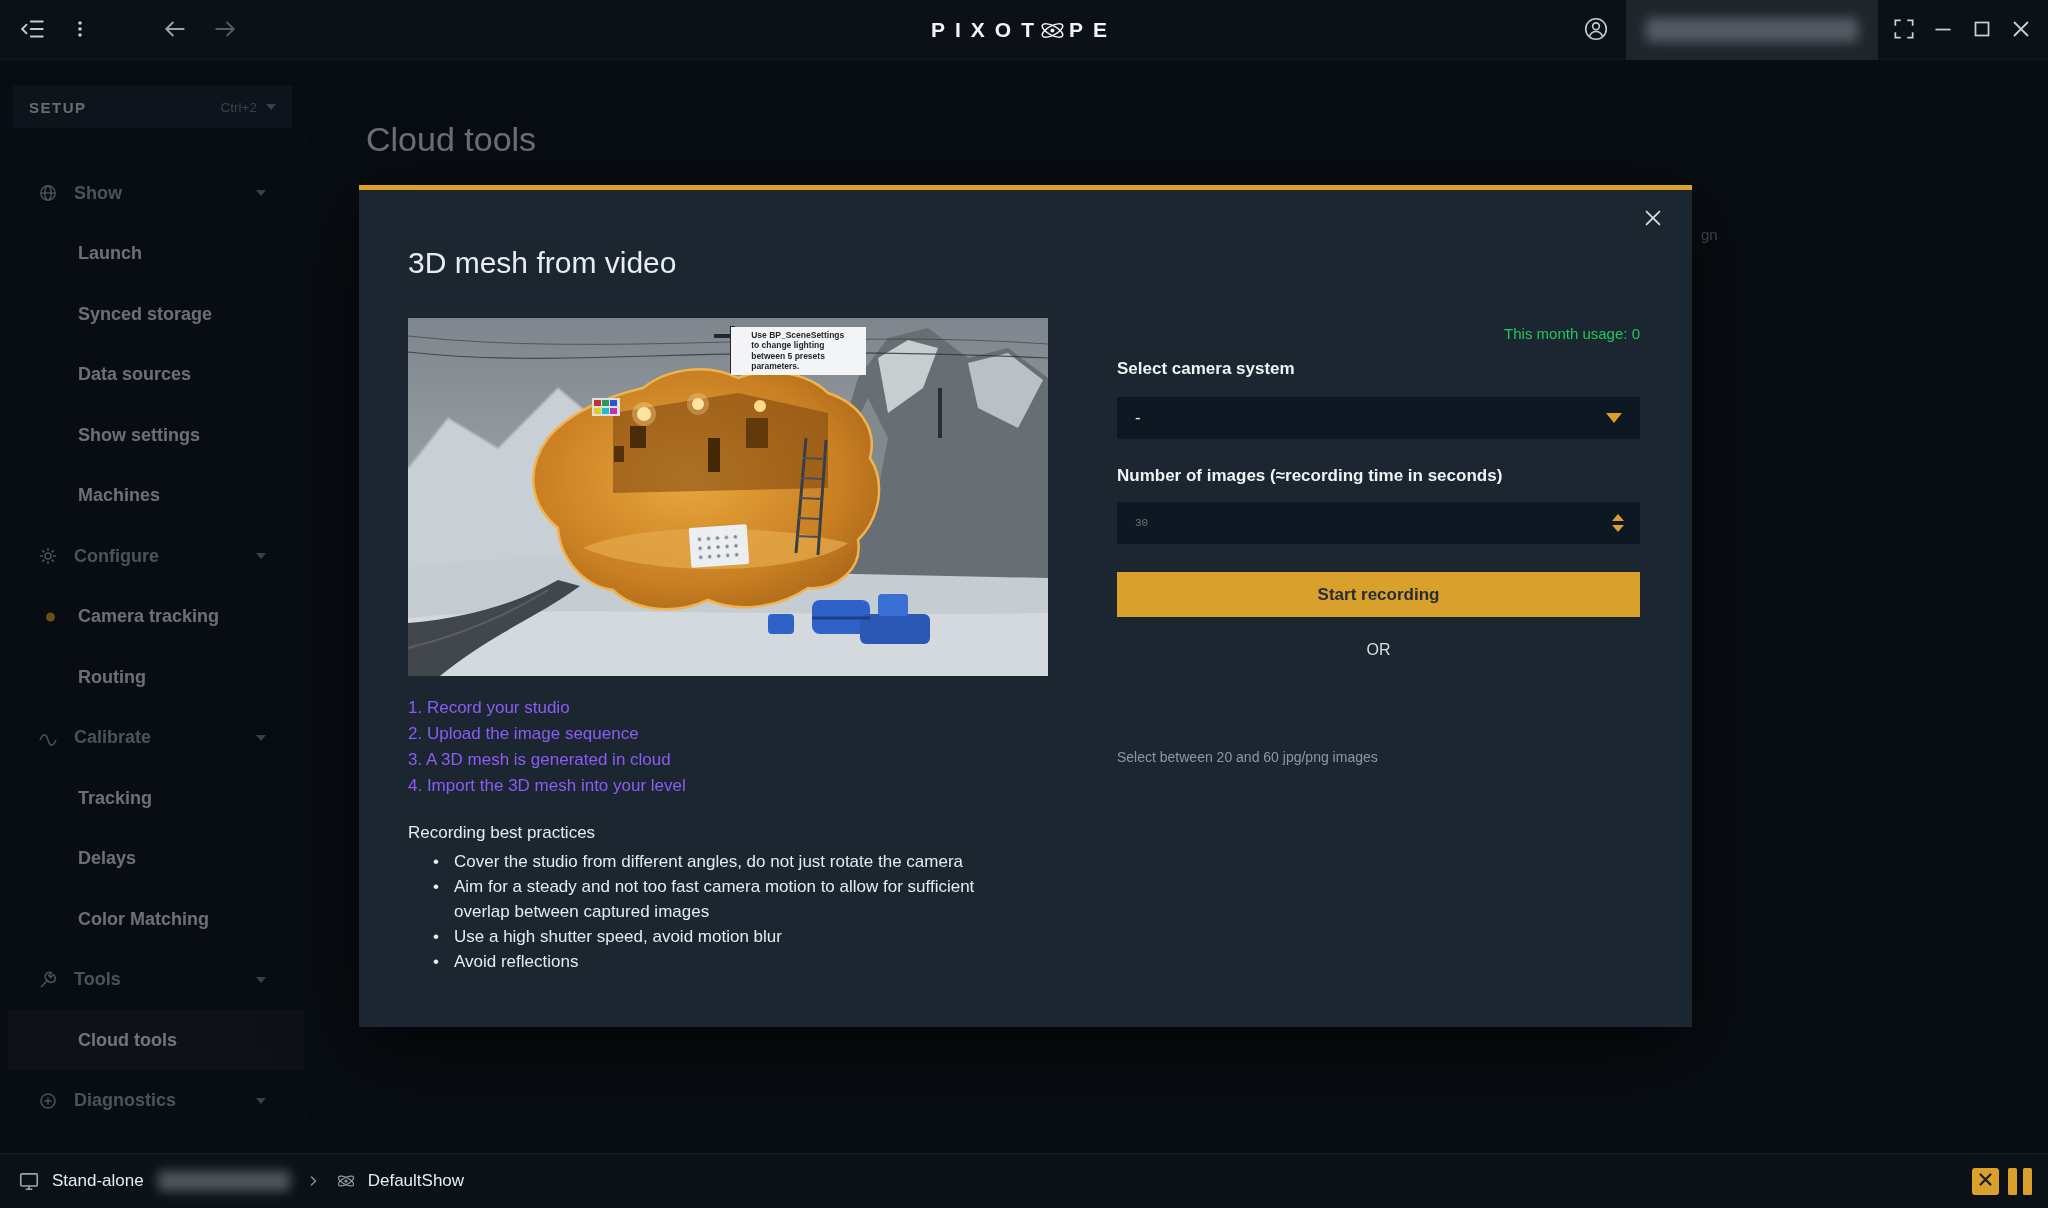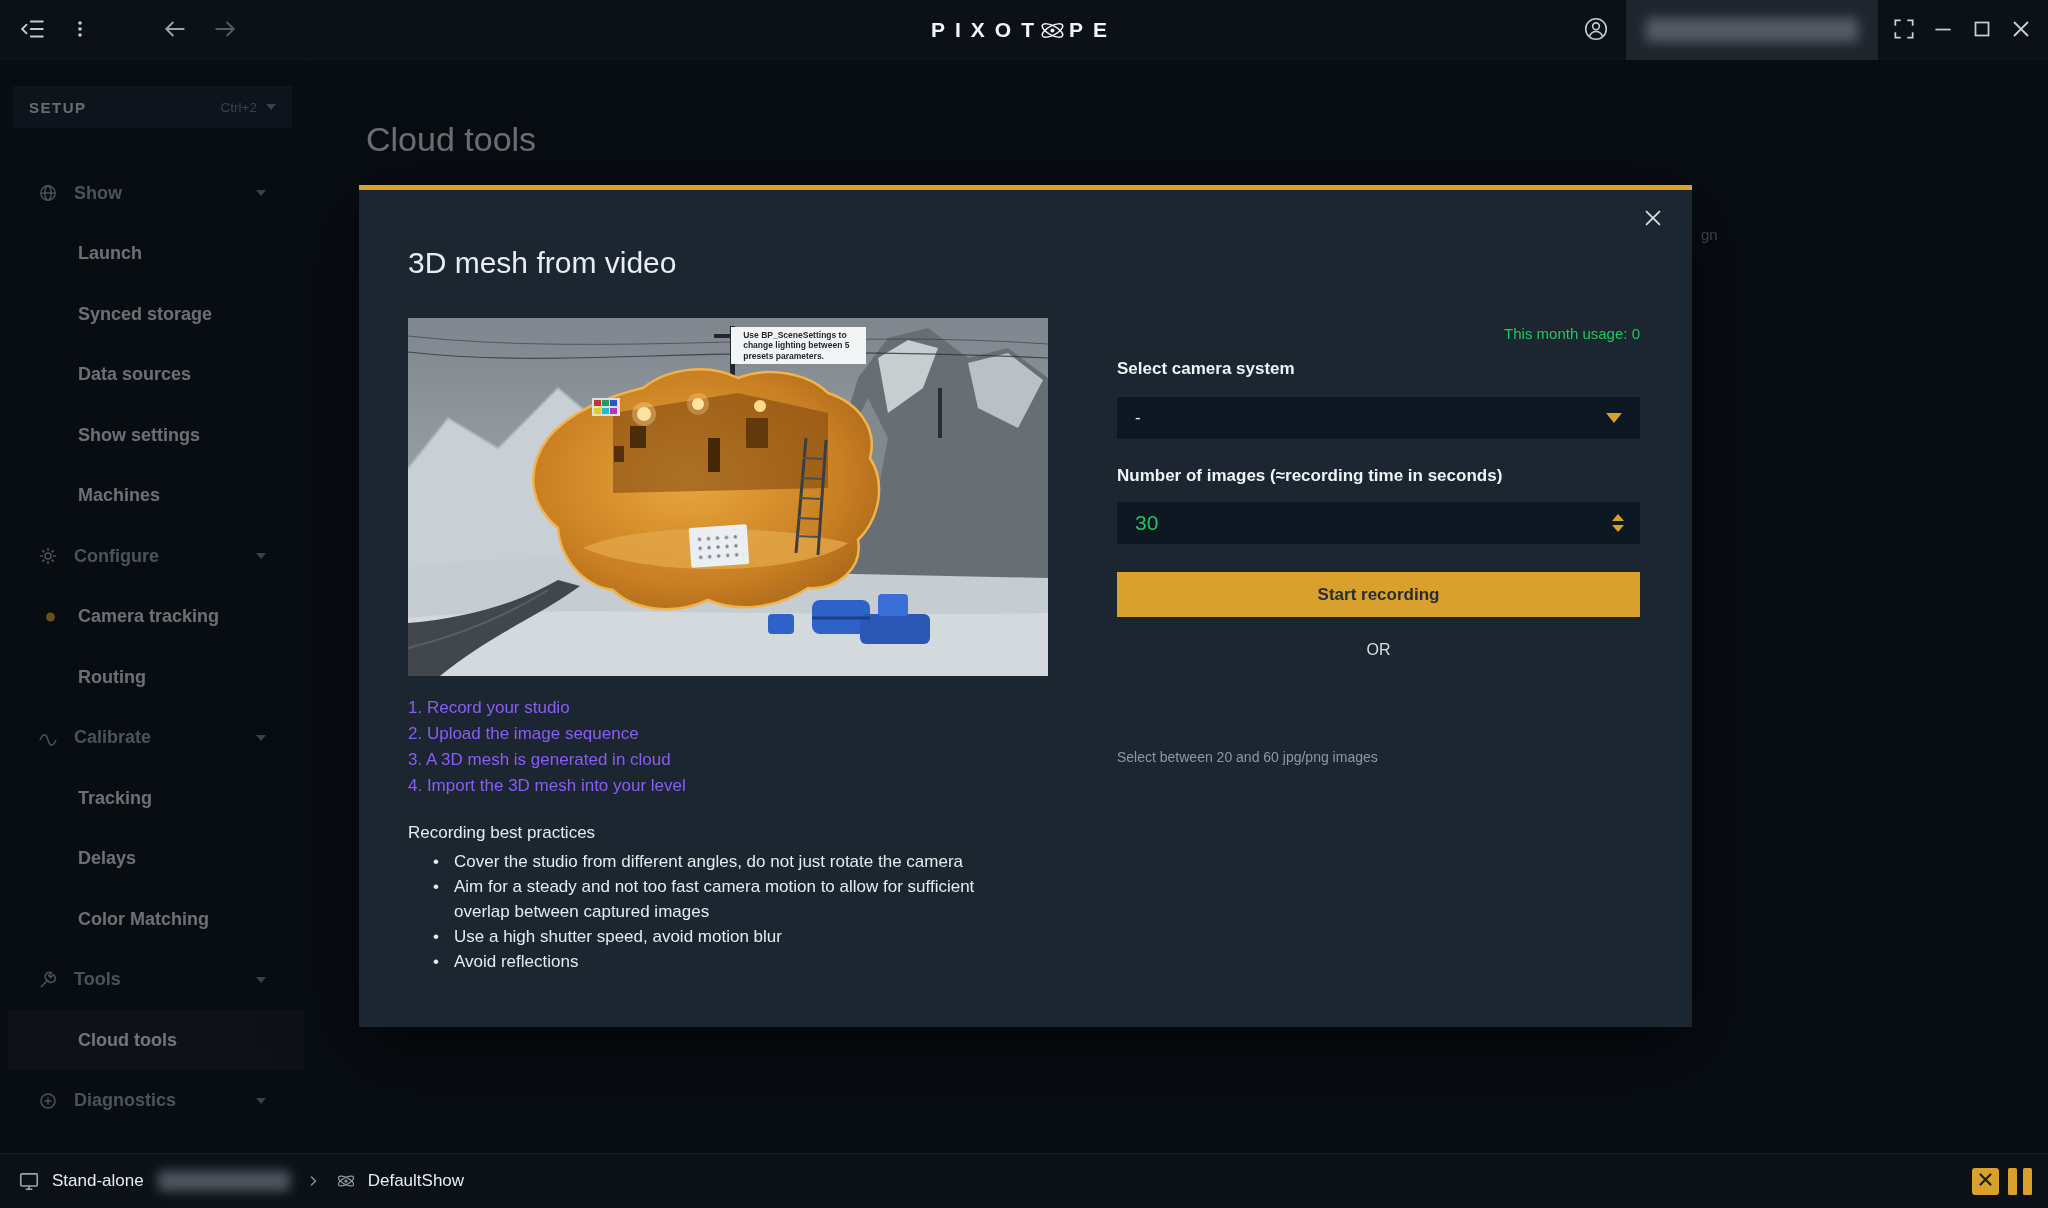--- a/index.html
+++ b/index.html
@@ -49,38 +49,38 @@
   .clipped-frag { position:absolute; left:1396px; top:166px; font-size:15px; color:#8b96a1; }
 
   
   .overlay { position:absolute; top:60px; bottom:55px; left:0; right:0; background:rgba(3,6,10,0.52); z-index:10; }
   .modal { position:absolute; left:359px; top:185px; width:1333px; height:842px; background:#1b2631; border-top:5px solid #dba22b; box-shadow:0 22px 70px rgba(0,0,0,0.6); z-index:20; }
   .modal-close { position:absolute; right:28px; top:18px; width:22px; height:22px; color:#d4dbe1; }
   .m-title { position:absolute; left:49px; top:56px; font-size:30px; font-weight:400; color:#e7edf2; }
 
   .scan-image { position:absolute; left:49px; top:128px; width:640px; height:358px; overflow:hidden; }
   .scan-image svg { display:block; width:100%; height:100%; }
-  .scan-sign { position:absolute; left:50.5%; top:2.5%; width:21%; background:#f3f4f5; color:#23282d; font-size:8.5px; font-weight:700; line-height:10.5px; padding:3px 12px; }
+  .scan-sign { position:absolute; left:50.5%; top:2.5%; width:21%; background:#f3f4f5; color:#23282d; font-size:8.5px; font-weight:700; line-height:10.5px; padding:3px 20px; }
 
   .steps { position:absolute; left:49px; top:505px; font-size:17px; line-height:26px; color:#8b5cf6; }
   .practices-title { position:absolute; left:49px; top:633px; font-size:17px; color:#e6ebef; }
   .practices { position:absolute; left:49px; top:659px; width:585px; list-style:none; font-size:17px; line-height:25px; color:#e6ebef; }
   .practices li { position:relative; padding-left:46px; }
   .practices li::before { content:"•"; position:absolute; left:25px; top:0; }
 
   .m-right { position:absolute; left:758px; top:0; width:523px; height:100%; }
   .usage { position:absolute; right:0; top:135px; font-size:15px; color:#22c55e; }
   .field-label { position:absolute; left:0; font-size:17px; font-weight:700; color:#f0f3f6; }
   .lbl-camera { top:169px; }
   .lbl-images { top:276px; }
   .select { position:absolute; left:0; top:207px; width:100%; height:42px; background:#0d1823; display:flex; align-items:center; padding:0 18px; cursor:pointer; }
   .select .sel-value { font-size:17px; color:#e8edf2; }
   .sel-caret { position:absolute; right:18px; top:50%; transform:translateY(-50%); width:0; height:0; border-left:8px solid transparent; border-right:8px solid transparent; border-top:10px solid #d9a02b; }
   .number-field { position:absolute; left:0; top:312px; width:100%; height:42px; background:#0d1823; display:flex; align-items:center; }
-  .number-field input { flex:1; background:transparent; border:none; outline:none; color:#22c55e; font-size:21px; font-family:Liberation Sans, sans-serif; padding:0 18px; }
+  .number-field input { flex:1; background:transparent; border:none; outline:none; color:#737373; font-size:11px; font-family:Liberation Mono, monospace; padding:0 18px; }
   .stepper { position:absolute; right:16px; top:50%; transform:translateY(-50%); display:flex; flex-direction:column; gap:4px; cursor:pointer; }
   .step-up { width:0; height:0; border-left:6px solid transparent; border-right:6px solid transparent; border-bottom:7px solid #d9a02b; }
   .step-down { width:0; height:0; border-left:6px solid transparent; border-right:6px solid transparent; border-top:7px solid #d9a02b; }
   .btn-primary { position:absolute; left:0; top:382px; width:100%; height:45px; background:#d9a02b; border:none; color:#272d34; font-size:17px; font-weight:700; font-family:inherit; cursor:pointer; }
   .or-label { position:absolute; left:0; top:451px; width:100%; text-align:center; font-size:16px; color:#d8dee3; }
   .btn-outline { position:absolute; left:0; top:497px; width:100%; height:45px; background:transparent; border:2px solid #cf9926; color:#e4b13a; font-size:17px; font-weight:700; font-family:inherit; cursor:pointer; }
   .hint { position:absolute; left:0; top:559px; font-size:14px; color:#8d98a3; }
 
   
   .statusbar { position:absolute; left:0; right:0; bottom:0; height:55px; background:#0b1117; border-top:1px solid #151c24; display:flex; align-items:center; padding:0 16px 0 18px; z-index:30; }

